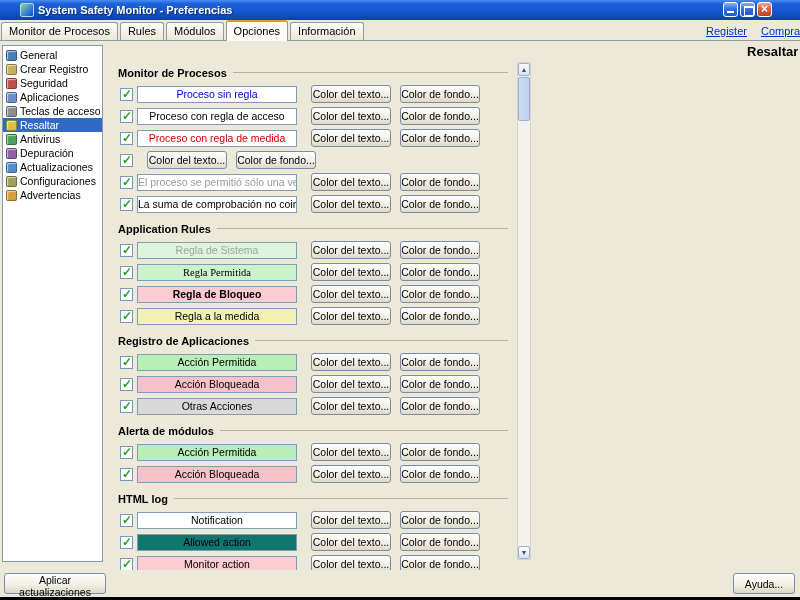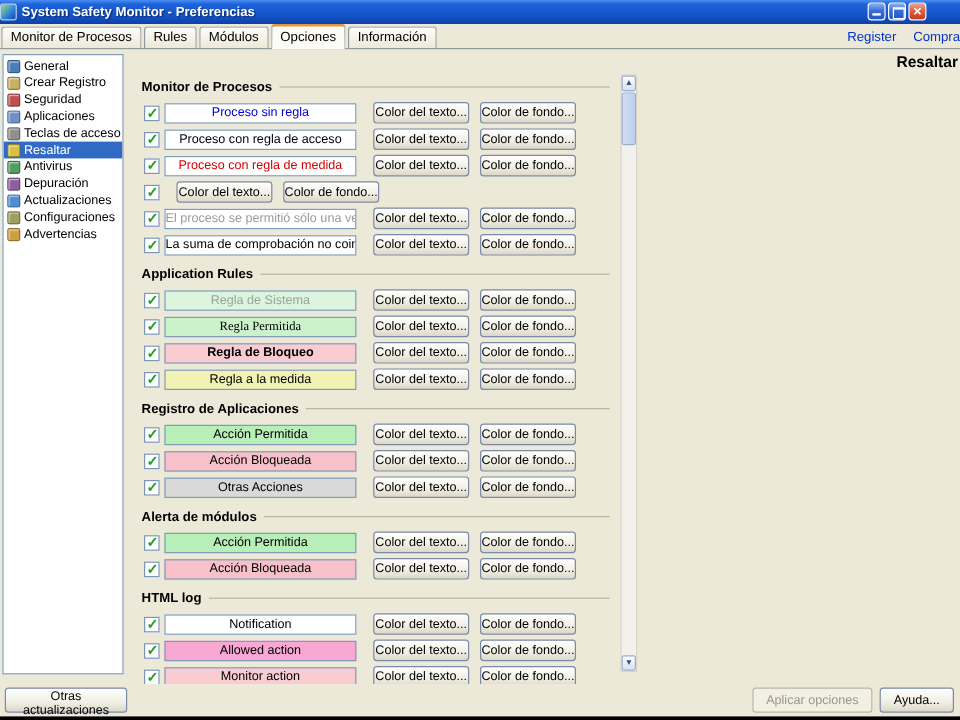--- a/index.html
+++ b/index.html
@@ -2,41 +2,41 @@
 <html><head>
 <meta charset="utf-8">
 <style>
   *{margin:0;padding:0;box-sizing:border-box}
   html,body{width:800px;height:600px;background:#000;font-family:"Liberation Sans",sans-serif;overflow:hidden}
   .window{position:absolute;left:0;top:0;width:800px;height:597px;background:#ece9d8;overflow:hidden}
 
   
   .titlebar{position:absolute;left:0;top:0;right:0;height:20px;
     background:linear-gradient(180deg,#4b8ef5 0%,#1e62d8 18%,#1557cd 55%,#0f47b4 90%,#0d3f9f 100%);
-    display:flex;align-items:center;padding:0 0;gap:4px}
+    display:flex;align-items:center;padding:0 20px;gap:4px}
   .app-icon{width:14px;height:14px;border-radius:2px;flex:0 0 auto;
     background:linear-gradient(135deg,#9be06d,#2f7fe0 60%,#134a9e);border:1px solid #bcd2f2}
   .title-text{color:#fff;font-weight:bold;font-size:11px;text-shadow:1px 1px 1px #0a2c6e;white-space:nowrap;flex:1}
   .win-buttons{position:absolute;right:28px;top:2px;display:flex;gap:2px}
   .win-btn{width:15px;height:15px;border:1px solid #fff;border-radius:3px;position:relative;
     background:linear-gradient(180deg,#8ab2f0,#3a6fd8 45%,#2257c4)}
   .win-btn.close{background:linear-gradient(180deg,#f0a58e,#de6142 45%,#c43d1d)}
   .win-btn.min::after{content:"";position:absolute;left:3px;bottom:3px;width:7px;height:2px;background:#fff}
   .win-btn.max::after{content:"";position:absolute;left:3px;top:3px;width:8px;height:7px;border:1px solid #fff;border-top-width:2px}
   .win-btn.close::after{content:"×";position:absolute;left:0;top:-1px;width:100%;text-align:center;color:#fff;font-size:12px;font-weight:bold;line-height:15px}
 
   
   .tab-strip{position:absolute;left:0;top:20px;width:100%;height:21px;border-bottom:1px solid #919b9c;
     display:flex;align-items:flex-end;padding-left:1px;background:#ece9d8}
   .tab{height:18px;line-height:16px;padding:0 7px;font-size:11px;cursor:default;
     background:linear-gradient(180deg,#fdfdfb,#ece9d8);border:1px solid #919b9c;border-bottom:none;
     border-radius:3px 3px 0 0;margin-right:2px}
   .tab.selected{height:21px;margin-bottom:-1px;line-height:18px;background:#fcfbf6;border-top:2px solid #e5953a;z-index:2}
   .link-bar{position:absolute;left:706px;top:25px;display:flex;gap:14px;white-space:nowrap;z-index:3}
-  .link{color:#0033cc;font-size:11px;cursor:pointer}
+  .link{color:#0033cc;text-decoration:underline;font-size:11px;cursor:pointer}
 
   
   .page-title{position:absolute;left:747px;top:44px;font-size:13px;font-weight:bold;white-space:nowrap}
 
   
   .sidebar{position:absolute;left:2px;top:45px;width:101px;height:517px;background:#fff;
     border:1px solid #7f9db9;padding-top:2px;overflow:hidden}
   .side-item{height:14px;display:flex;align-items:center;padding-left:3px;font-size:10.5px;white-space:nowrap;overflow:hidden;cursor:default}
   .side-item.selected{background:#316ac5;color:#fff}
   .side-icon{width:11px;height:11px;border-radius:2px;margin-right:3px;flex:0 0 auto;
@@ -270,36 +270,35 @@
           <span class="section-rule"></span>
         </div>
         <div class="opt-row">
           <span class="checkbox checked"></span>
           <span class="sample" style="color: rgb(0, 0, 0); background: rgb(255, 255, 255);">Notification</span>
           <button class="xp-btn row-btn">Color del texto...</button>
           <button class="xp-btn row-btn">Color de fondo...</button>
         </div>
         <div class="opt-row">
           <span class="checkbox checked"></span>
-          <span class="sample" style="color: rgb(0, 0, 0); background: #f9a8d4;">Allowed action</span>
+          <span class="sample" style="color: rgb(0, 0, 0); background: #0f766e;">Allowed action</span>
           <button class="xp-btn row-btn">Color del texto...</button>
           <button class="xp-btn row-btn">Color de fondo...</button>
         </div>
         <div class="opt-row">
           <span class="checkbox checked"></span>
           <span class="sample" style="color: rgb(0, 0, 0); background: rgb(248, 204, 208);">Monitor action</span>
           <button class="xp-btn row-btn">Color del texto...</button>
           <button class="xp-btn row-btn">Color de fondo...</button>
         </div>
       </div>
     </div>
 
   <div class="scrollbar">
     <span class="sb-btn sb-up">▲</span>
     <span class="sb-thumb"></span>
     <span class="sb-btn sb-down">▼</span>
   </div>
 
-  <button class="xp-btn footer-btn btn-buscar">Otras actualizaciones</button>
-  <button class="xp-btn footer-btn btn-aplicar">Aplicar opciones</button>
+  <button class="xp-btn footer-btn btn-buscar">Aplicar actualizaciones</button>
   <button class="xp-btn footer-btn btn-ayuda">Ayuda...</button>
 
 </div>
 
 </body></html>

